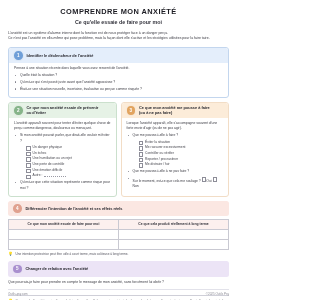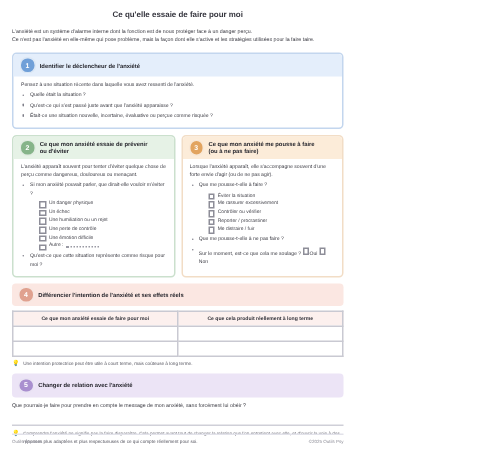--- a/index.html
+++ b/index.html
@@ -206,20 +206,21 @@
     color:#8b8b95;
     border-top:0.5px solid #e2e2ea;
     padding-top:2.5px;
   }
 </style>
 </head>
 <body>
 
 <div class="page">
 
+  <h1 class="title">COMPRENDRE MON ANXIÉTÉ</h1>
   <div class="subtitle">Ce qu'elle essaie de faire pour moi</div>
 
   <div class="intro">
     <p>L'anxiété est un système d'alarme interne dont la fonction est de nous protéger face à un danger perçu.</p>
     <p>Ce n'est pas l'anxiété en elle-même qui pose problème, mais la façon dont elle s'active et les stratégies utilisées pour la faire taire.</p>
   </div>
 
   <div class="card s1">
     <div class="card-head">
       <div class="badge">1</div>

